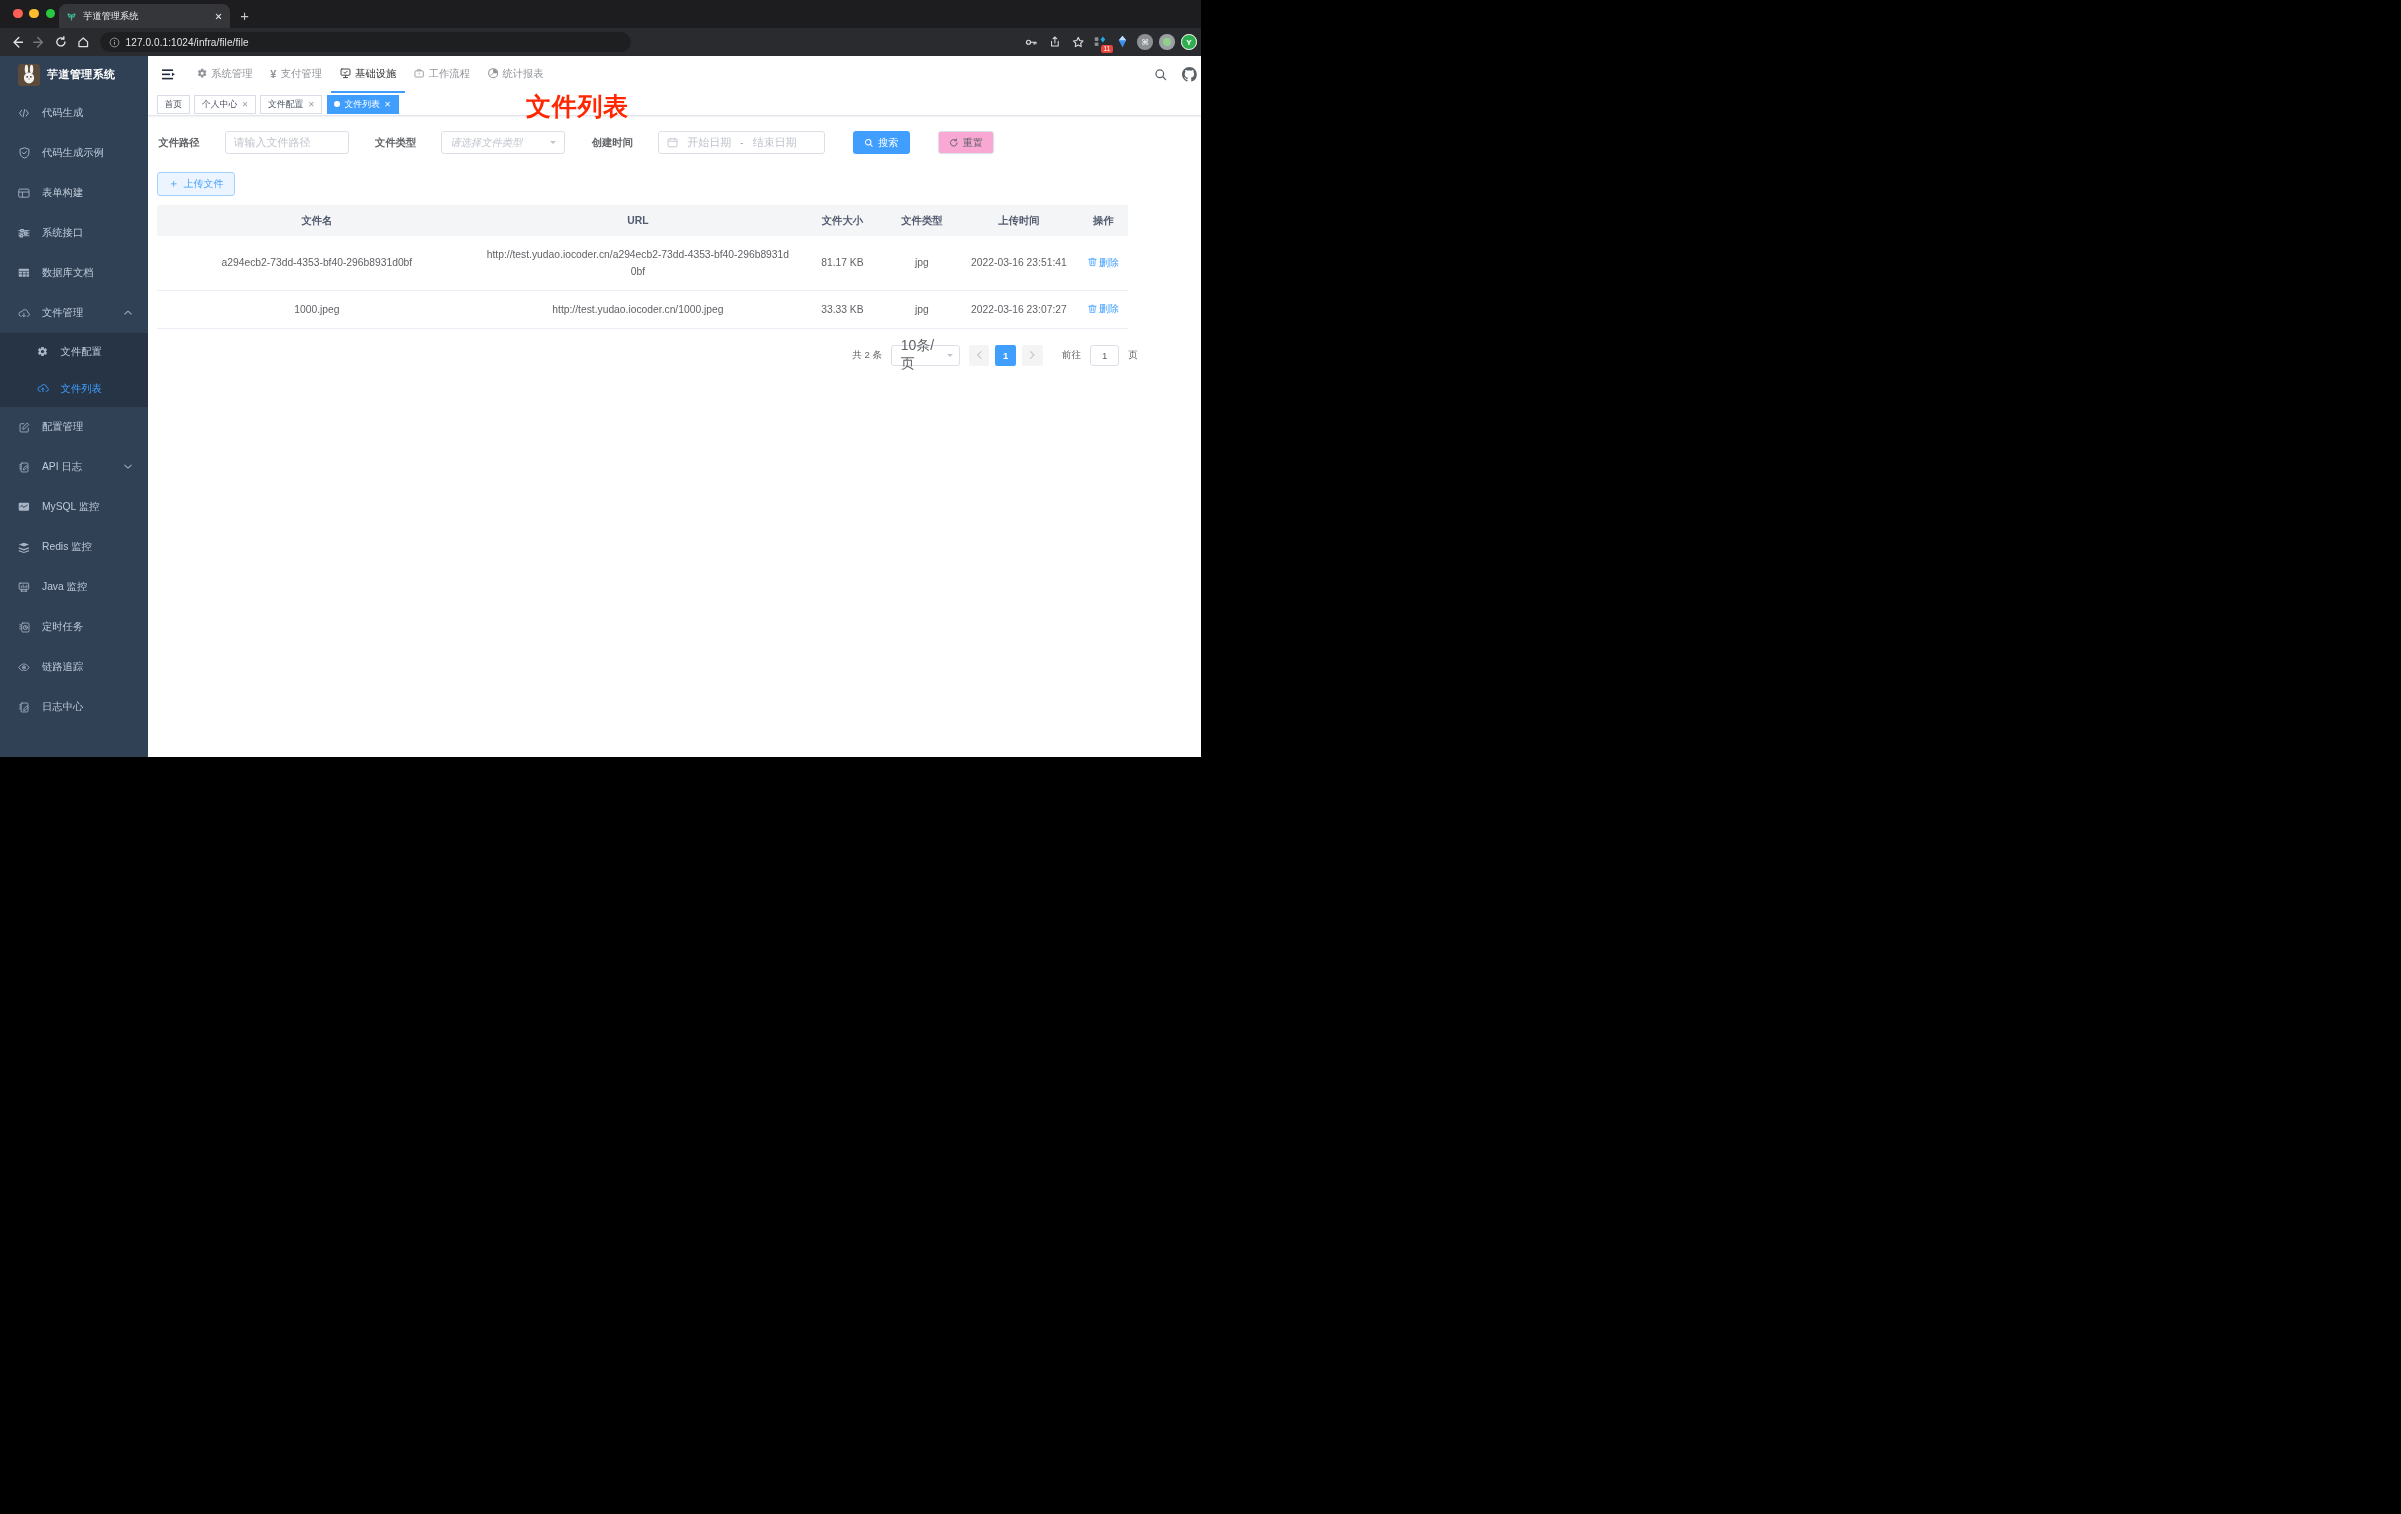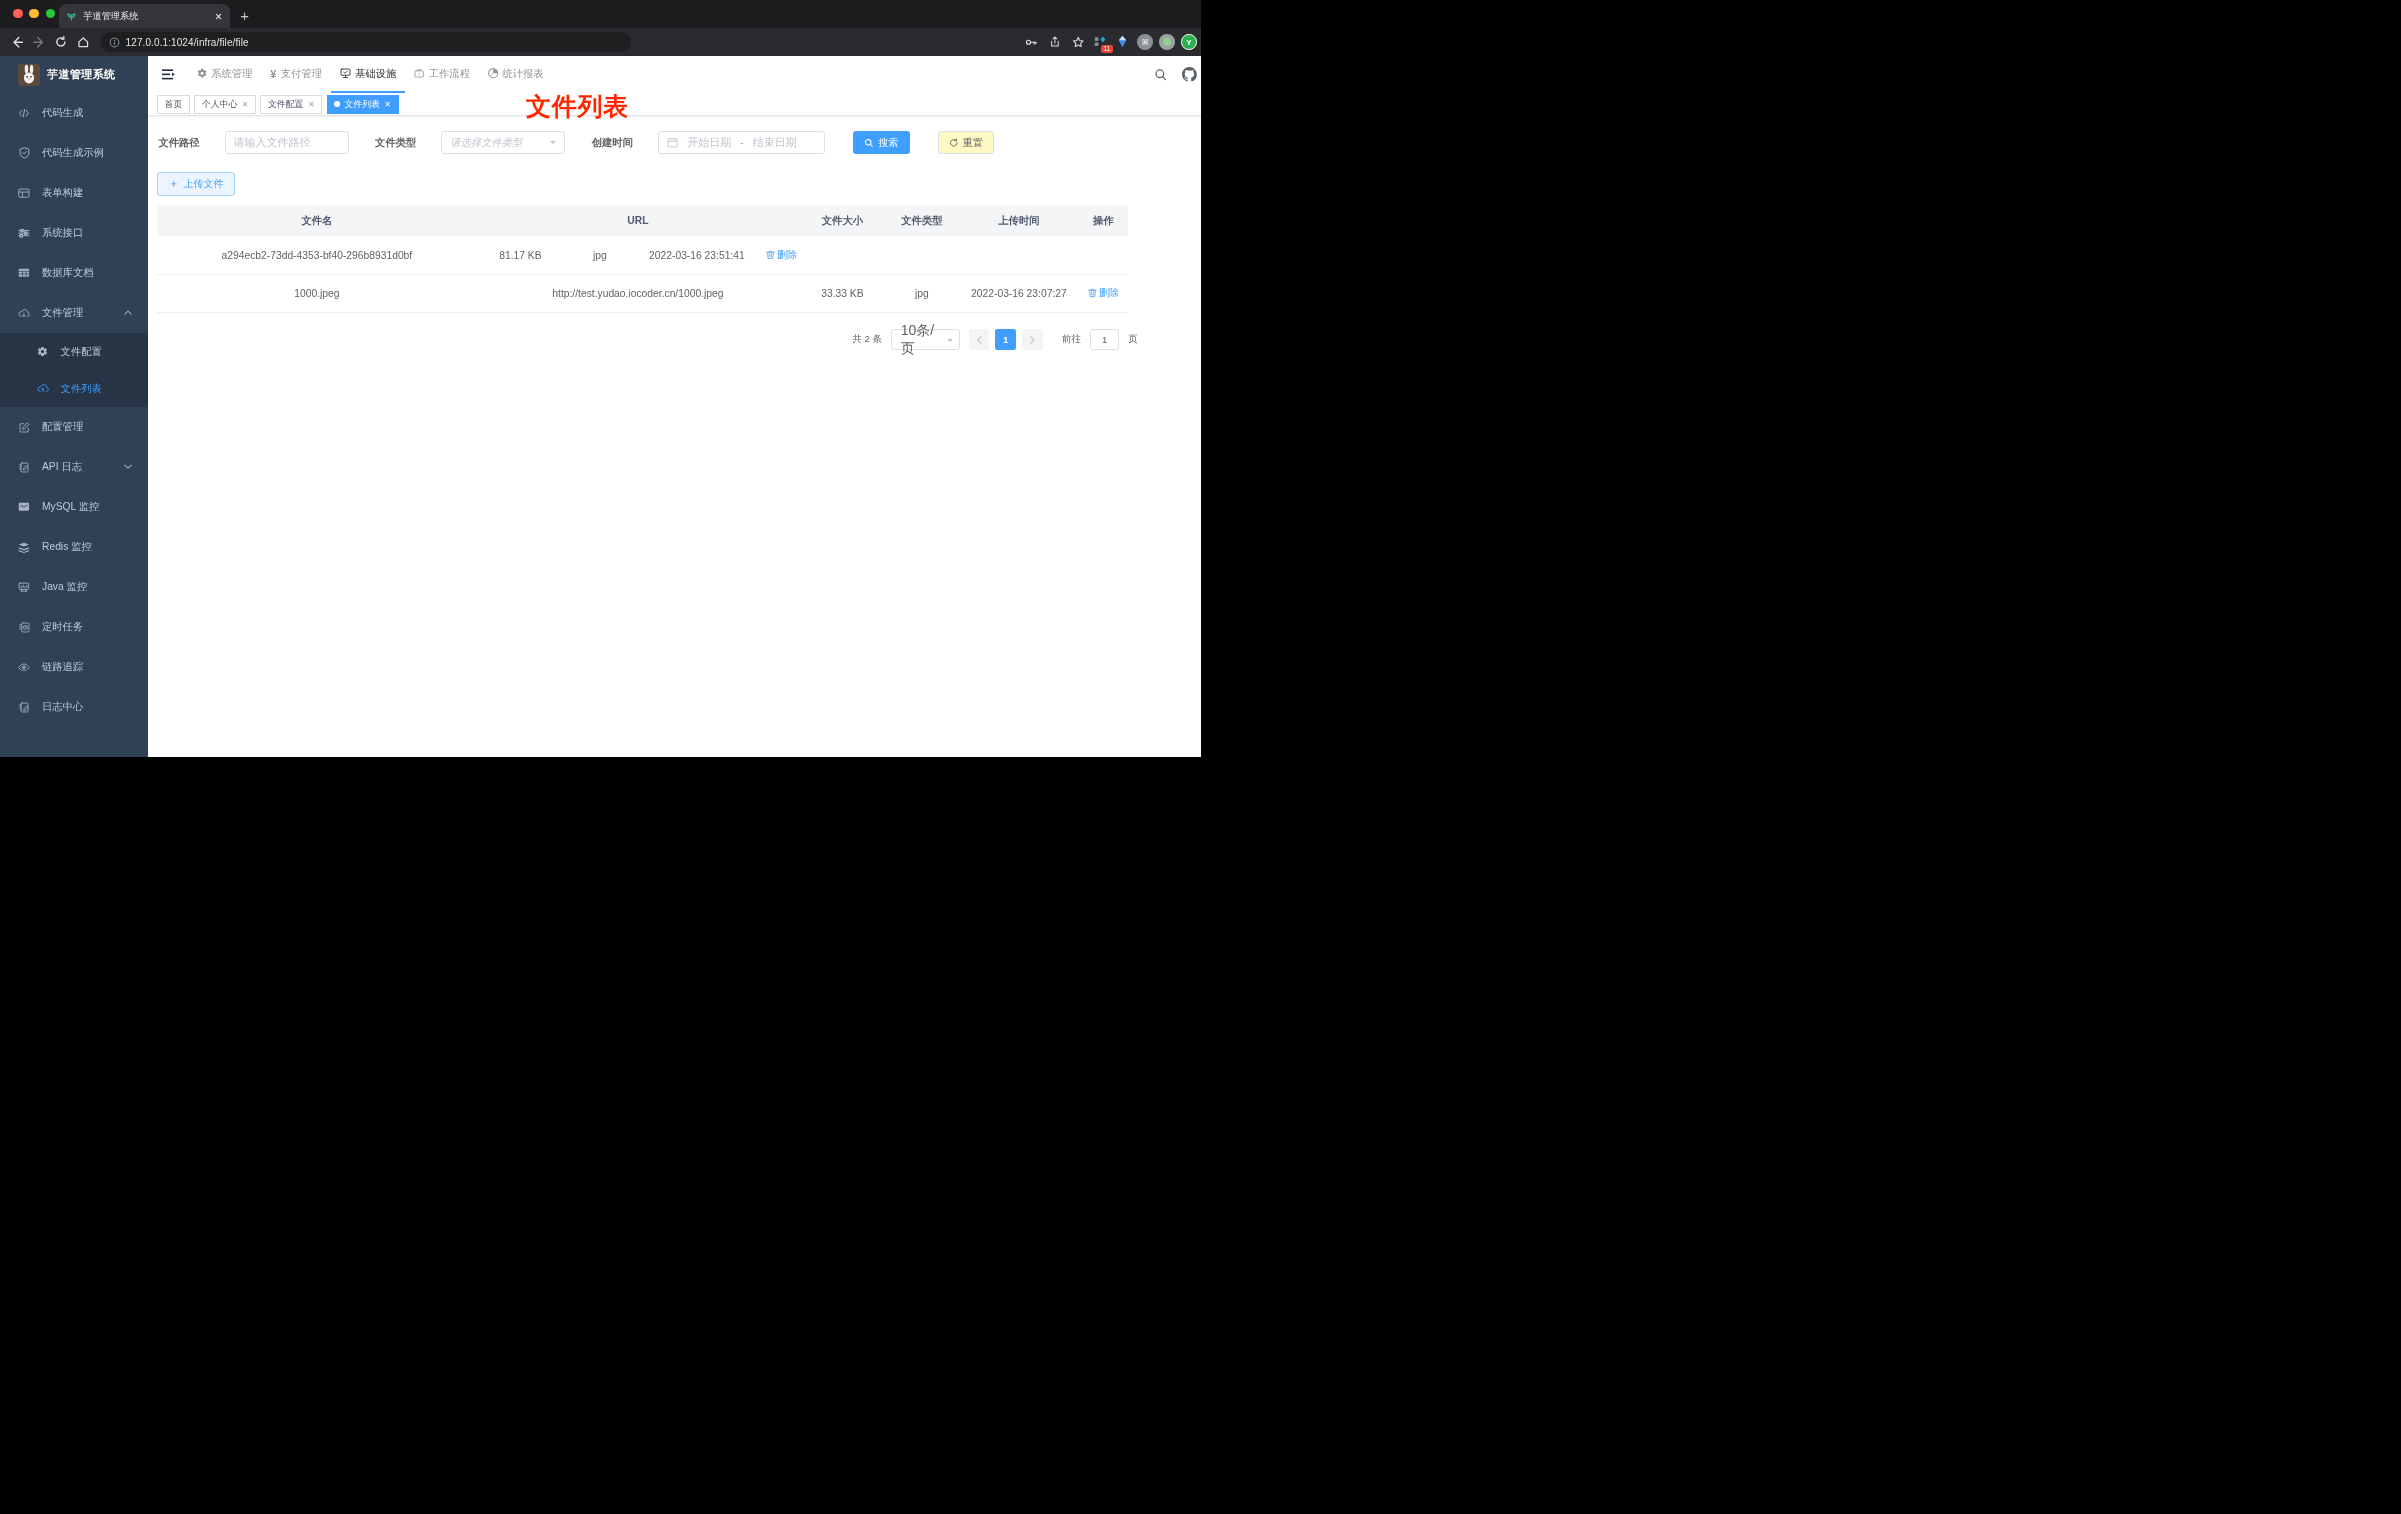--- a/index.html
+++ b/index.html
@@ -86,21 +86,21 @@
   .inp-path { width:124px; }
   .inp-type { width:124px; justify-content:space-between; }
   .ph { color:#bfc4cc; font-size:10.3px;font-style:italic; }
   .sel-caret { width:0; height:0; border:3.7px solid transparent; border-top-color:#c0c4cc; margin-top:3.7px; }
   .daterange { width:167px; gap:5.2px; }
   .daterange input { width:52px; text-align:center; }
   .d-sep { color:#8d9095; font-size:9.6px; }
   .btn { height:23.6px; border-radius:3px; font-size:10px; display:inline-flex; align-items:center; gap:4.4px;
          padding:0 10.3px; cursor:pointer; border:0.7px solid transparent; }
   .btn-primary { background:#409eff; color:#fff; }
-  .btn-plain { background:#fef9c3; color:#606266; border-color:#dcdfe6; }
+  .btn-plain { background:#f9a8d4; color:#606266; border-color:#dcdfe6; }
   .btn-upload { background:#ecf5ff; color:#409eff; border-color:#a6d2ff; font-size:10px; }
 
   .toolbar-row { margin-top:17.7px; display:flex; align-items:center; }
   .round-btns { margin-left:auto; display:flex; gap:7.4px; padding-right:3px; }
   .rbtn { width:20.7px; height:20.7px; border-radius:50%; border:0.7px solid #dcdfe6; background:#fff; display:flex;
           align-items:center; justify-content:center; color:#606266; cursor:pointer; }
 
   
   .table { margin-top:8.9px; width:971px; font-size:10.3px; color:#606266; }
   .t-head { display:flex; background:#f4f5f7; color:#515a6e; font-weight:700; }
@@ -611,20 +611,21 @@
             <div class="cell c-name">文件名</div>
             <div class="cell c-url">URL</div>
             <div class="cell c-size">文件大小</div>
             <div class="cell c-type">文件类型</div>
             <div class="cell c-time">上传时间</div>
             <div class="cell c-op">操作</div>
           </div>
 
           <div class="row">
             <div class="cell c-name">a294ecb2-73dd-4353-bf40-296b8931d0bf</div>
+            <div class="cell c-url">http://test.yudao.iocoder.cn/a294ecb2-73dd-4353-bf40-296b8931d0bf</div>
             <div class="cell c-size">81.17 KB</div>
             <div class="cell c-type">jpg</div>
             <div class="cell c-time">2022-03-16 23:51:41</div>
             <div class="cell c-op">
               <span class="del-link">
                 <svg width="8.9" height="9.6" viewBox="0 0 14 15" stroke="currentColor" stroke-width="1.2" fill="none" stroke-linecap="round">
                     <path d="M1 3.5h12M5 3.5V2h4v1.5M2.5 3.5l.8 10h7.4l.8-10M5.6 6v5M8.4 6v5"></path>
                   </svg>
                 <span>删除</span>
               </span>

